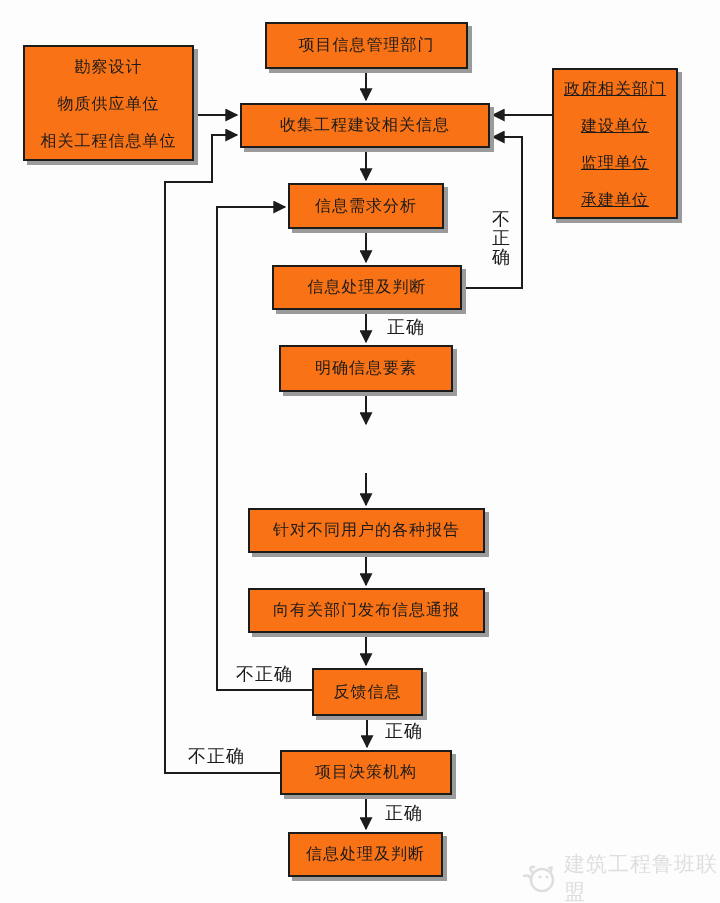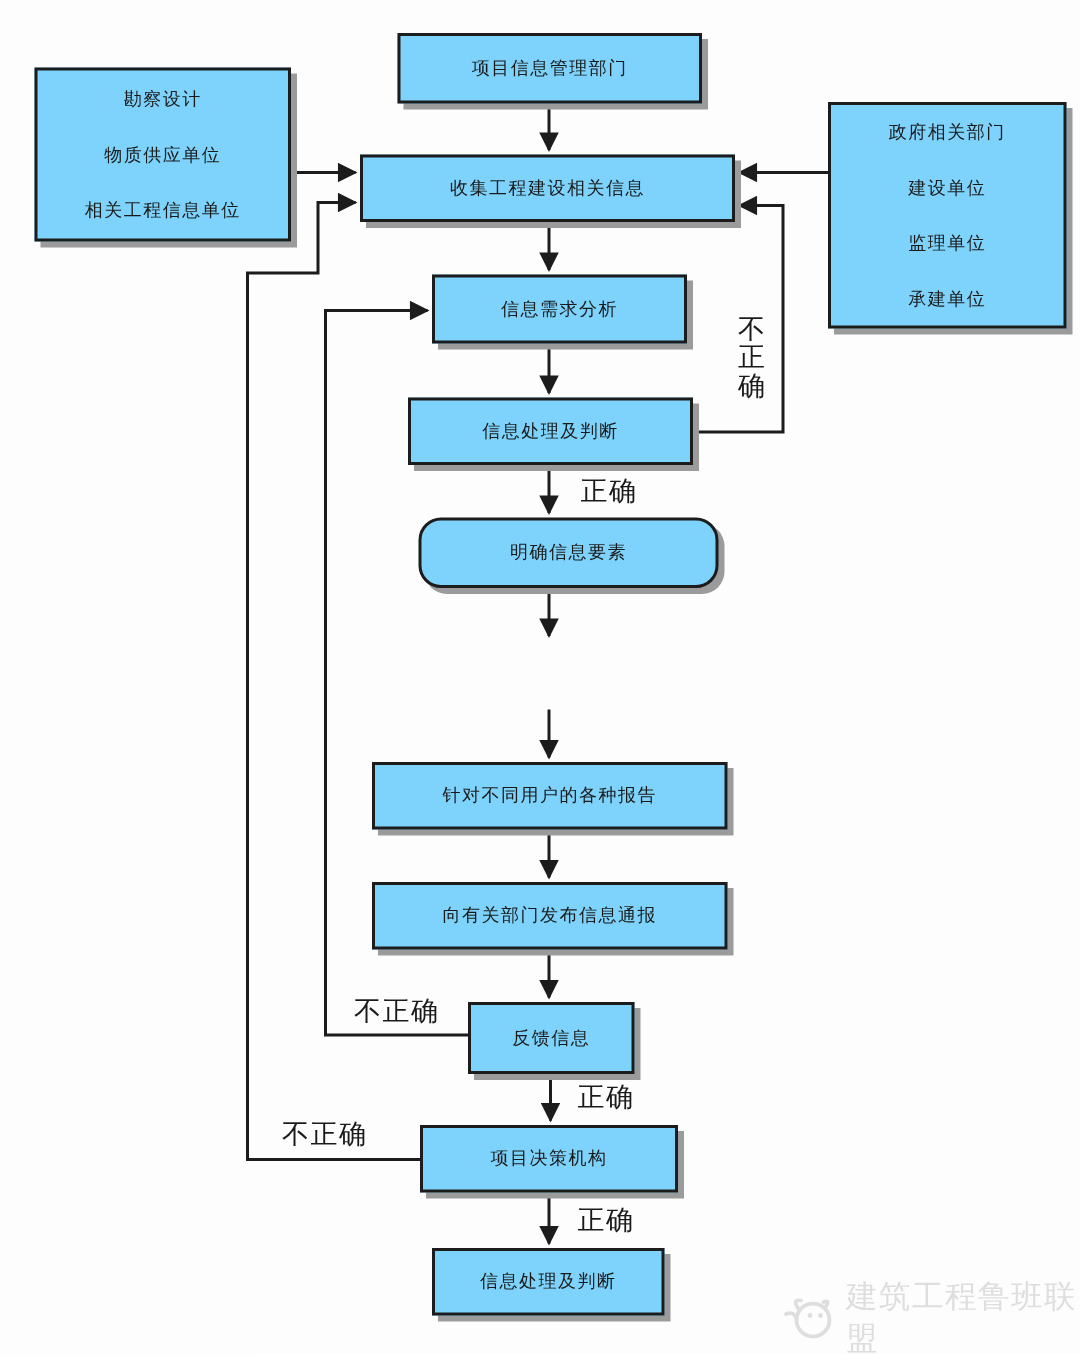--- a/index.html
+++ b/index.html
@@ -16,45 +16,45 @@
     overflow: hidden;
   }
   svg.wires {
     position: absolute;
     left: 0; top: 0;
     width: 720px; height: 903px;
     pointer-events: none;
   }
   .node {
     position: absolute;
-    background: #7dd3fc;
+    background: #f97316;
     border: 2px solid #1c1c1c;
     box-shadow: 4px 4px 0 #9b9b9b;
     display: flex;
     align-items: center;
     justify-content: center;
-    font-size: 12px;
+    font-size: 16px;
     letter-spacing: 1px;
     white-space: nowrap;
     z-index: 2;
   }
   .node.multi {
     flex-direction: column;
     justify-content: center;
   }
   .node.multi div { line-height: 37px; }
 
   
   #n-top      { left: 265px; top: 22px;  width: 203px; height: 47px; }
   #n-left     { left: 23px;  top: 45px;  width: 171px; height: 116px; }
   #n-collect  { left: 240px; top: 103px; width: 250px; height: 45px; }
-  #n-right    { left: 552px; top: 68px;  width: 159px; height: 151px; }
-  #n-demand   { left: 288px; top: 183px; width: 170px; height: 46px; }
+  #n-right    { left: 552px; top: 68px;  width: 126px; height: 151px; text-decoration: underline; }
+  #n-demand   { left: 288px; top: 183px; width: 156px; height: 46px; }
   #n-process  { left: 272px; top: 265px; width: 190px; height: 45px; }
-  #n-elements { left: 279px; top: 345px; width: 200px; height: 47px; border-radius: 15px; }
+  #n-elements { left: 279px; top: 345px; width: 174px; height: 47px; }
   #n-forecast { left: 248px; top: 427px; width: 237px; height: 46px; }
   #n-reports  { left: 248px; top: 508px; width: 237px; height: 45px; }
   #n-notify   { left: 248px; top: 588px; width: 237px; height: 45px; }
   #n-feedback { left: 312px; top: 668px; width: 111px; height: 48px; }
   #n-decision { left: 280px; top: 750px; width: 172px; height: 45px; }
   #n-execute  { left: 288px; top: 832px; width: 155px; height: 45px; }
 
   .edge-label {
     position: absolute;
     font-size: 18px;

